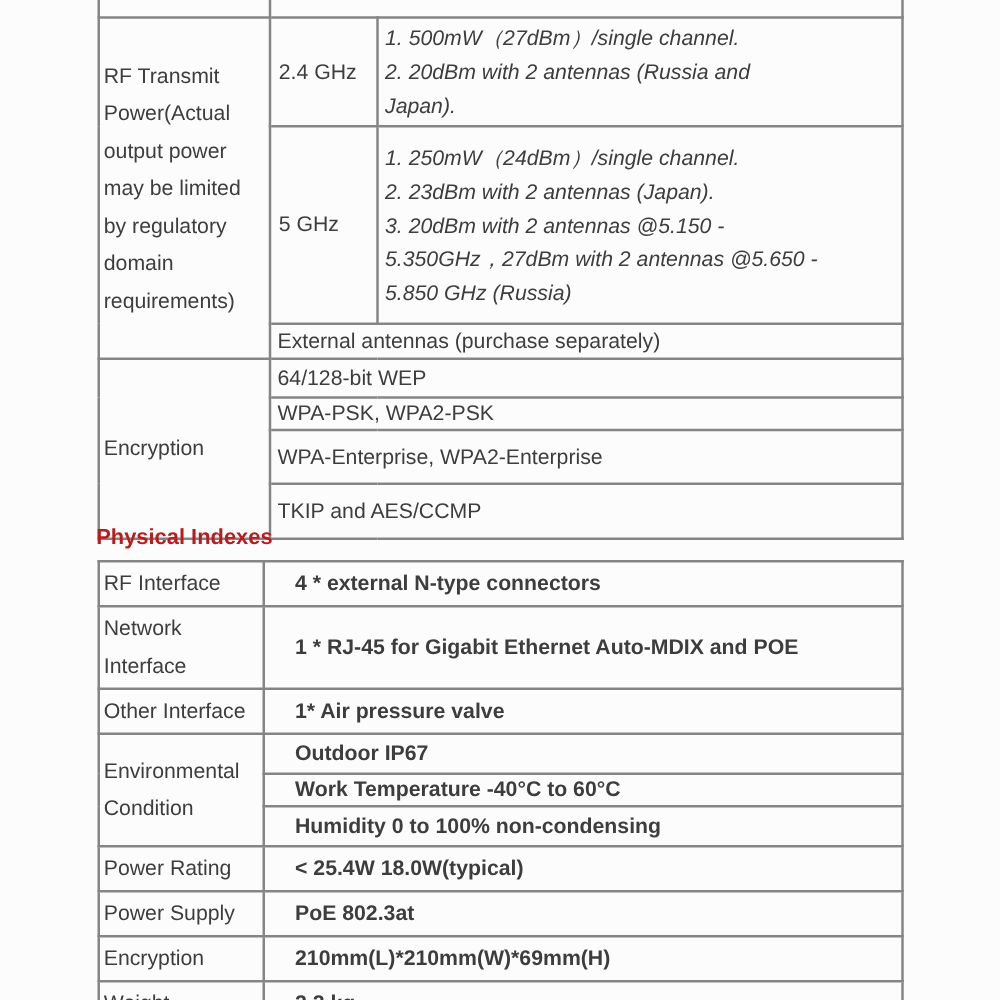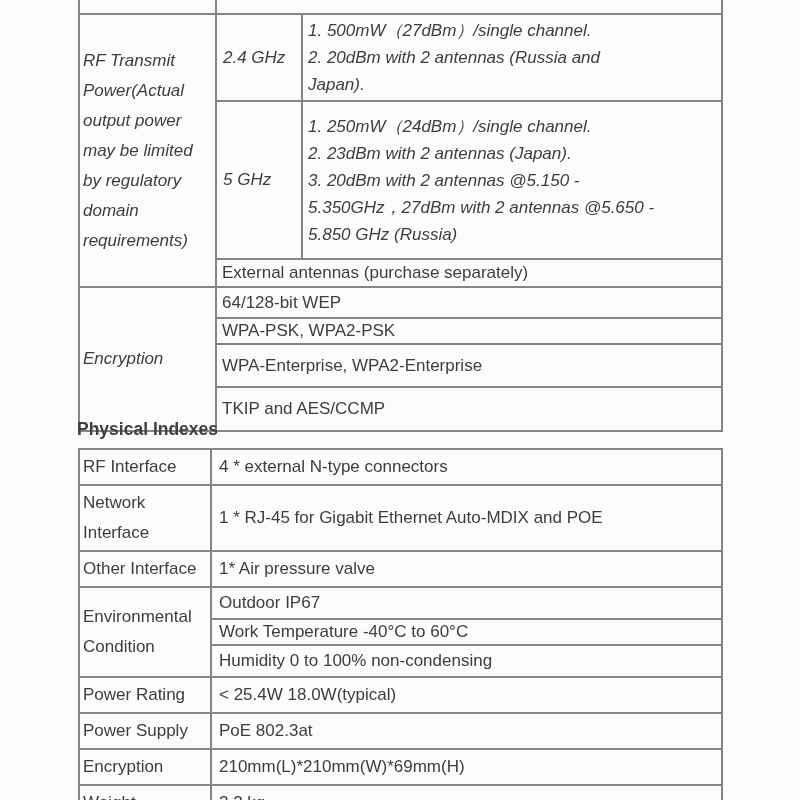--- a/index.html
+++ b/index.html
@@ -26,37 +26,37 @@
     color: #3d3d3d;
   }
   td {
     border: 2px solid #858585;
     vertical-align: middle;
     padding: 2px 4px 2px 3px;
     overflow: hidden;
   }
   
   .t1 { left: 78px; top: -18px; width: 643px; }
-  .t1 .rowlabel { line-height: 30px; font-style: italic; }
-  .t1 .band { padding-left: 6px; font-style: italic; }
+  .t1 .rowlabel { line-height: 30px; }
+  .t1 .band { padding-left: 6px; }
   .t1 .details { line-height: 27px; padding-left: 5px; font-style: italic; }
   .t1 .single { padding-left: 5px; }
   
   .section-heading {
     position: absolute;
     left: 77px;
     top: 419px;
     font-size: 17.5px;
     font-weight: bold;
-    color: #404040;
+    color: #b91c1c;
   }
   
   .t2 { left: 78px; top: 448px; width: 643px; }
   .t2 .rowlabel { line-height: 30px; }
-  .t2 .val { padding-left: 7px; }
+  .t2 .val { padding-left: 24px; font-weight: bold; }
   .ln { white-space: nowrap; }
 </style>
 </head>
 <body>
 
 <div class="page">
 
   <table class="t1">
     <colgroup>
       <col style="width:137px">

